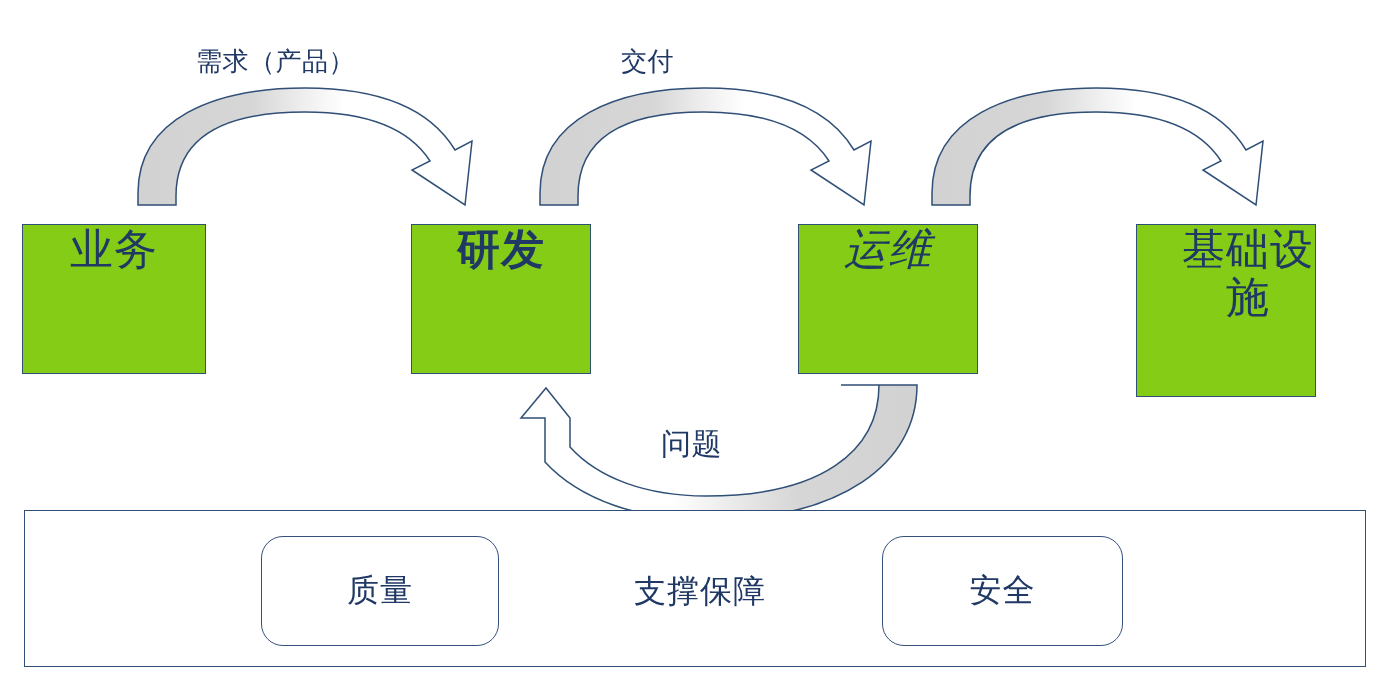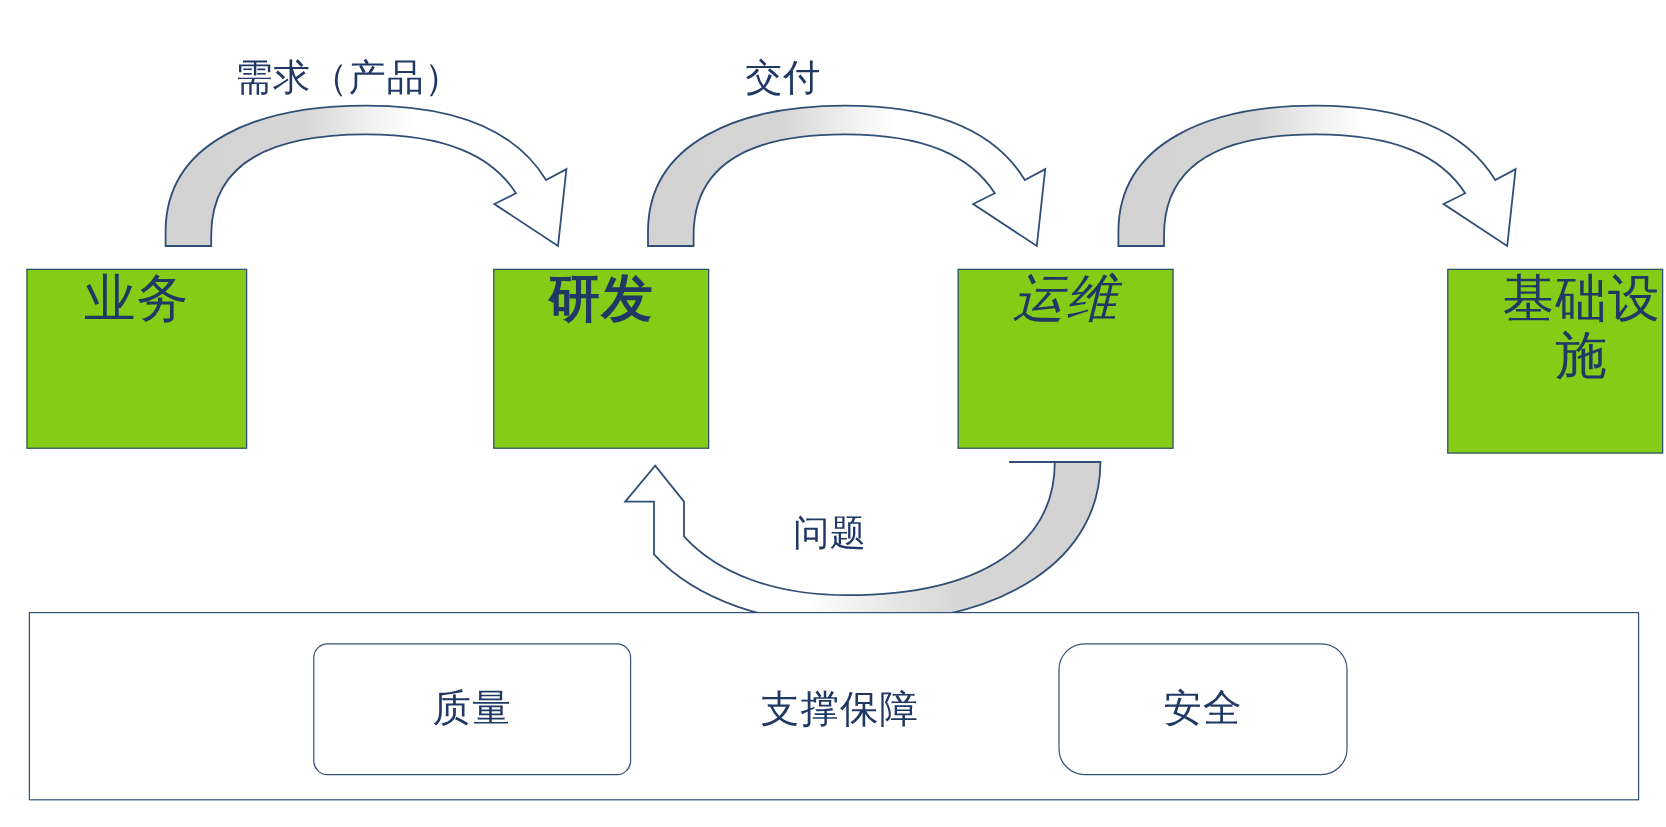--- a/index.html
+++ b/index.html
@@ -43,28 +43,28 @@
     color: #1f3864;
     font-size: 43px;
     line-height: 1.15;
     letter-spacing: 1px;
     white-space: pre-line;
   }
 
   .box-business     { left: 22px;   top: 224px; width: 184px; height: 150px; }
   .box-dev          { left: 411px;  top: 224px; width: 180px; height: 150px; font-weight: bold; }
   .box-ops          { left: 798px;  top: 224px; width: 180px; height: 150px; font-style: italic; }
-  .box-infra        { left: 1206px; top: 224px; width: 180px; height: 154px; padding-left: 44px; }
+  .box-infra        { left: 1136px; top: 224px; width: 180px; height: 173px; padding-left: 44px; }
   .box-infra .stage-label { line-height: 1.12; }
 
   
   .flow-label {
     position: absolute;
     color: #1f3864;
-    font-size: 31px;
+    font-size: 26px;
     white-space: nowrap;
     letter-spacing: 0.5px;
   }
   .label-demand { left: 196px;  top: 44px; }
   .label-deliver{ left: 621px;  top: 44px; }
   .label-config { left: 995px;  top: 44px; }
   .label-issue  { left: 661px;  top: 424px; font-size: 30px; }
 
   
   .support-bar {
@@ -85,21 +85,21 @@
     background: #ffffff;
     display: flex;
     align-items: center;
     justify-content: center;
   }
   .pill-label {
     color: #1f3864;
     font-size: 32px;
     letter-spacing: 1px;
   }
-  .pill-quality { left: 261px; top: 536px; width: 265px; height: 110px; border-radius: 12px; }
+  .pill-quality { left: 261px; top: 536px; width: 238px; height: 110px; }
   .pill-security{ left: 882px; top: 536px; width: 241px; height: 110px; }
 
   .support-title {
     position: absolute;
     left: 597px;
     top: 570px;
     width: 206px;
     text-align: center;
     color: #1f3864;
     font-size: 32px;

